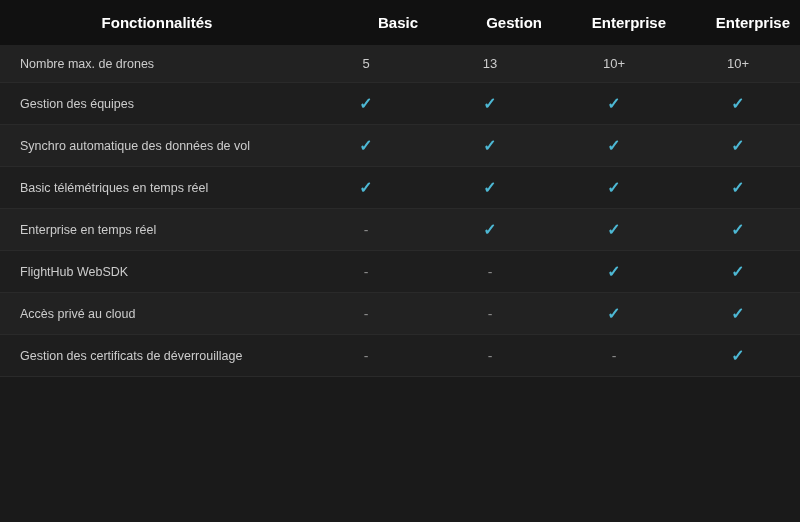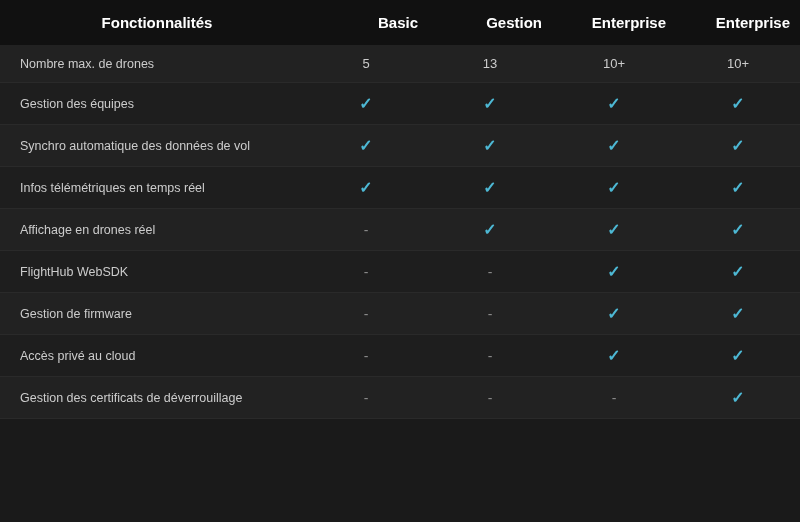--- a/index.html
+++ b/index.html
@@ -100,42 +100,35 @@
           <td><span class="check">✓</span></td>
         </tr>
         <tr>
           <td>Synchro automatique des données de vol</td>
           <td><span class="check">✓</span></td>
           <td><span class="check">✓</span></td>
           <td><span class="check">✓</span></td>
           <td><span class="check">✓</span></td>
         </tr>
         <tr>
-          <td>Infos télémétriques en temps réel</td>
+          <td>Basic télémétriques en temps réel</td>
           <td><span class="check">✓</span></td>
           <td><span class="check">✓</span></td>
           <td><span class="check">✓</span></td>
           <td><span class="check">✓</span></td>
         </tr>
         <tr>
-          <td>Affichage en drones réel</td>
+          <td>Enterprise en temps réel</td>
           <td><span class="dash">-</span></td>
           <td><span class="check">✓</span></td>
           <td><span class="check">✓</span></td>
           <td><span class="check">✓</span></td>
         </tr>
         <tr>
           <td>FlightHub WebSDK</td>
-          <td><span class="dash">-</span></td>
-          <td><span class="dash">-</span></td>
-          <td><span class="check">✓</span></td>
-          <td><span class="check">✓</span></td>
-        </tr>
-        <tr>
-          <td>Gestion de firmware</td>
           <td><span class="dash">-</span></td>
           <td><span class="dash">-</span></td>
           <td><span class="check">✓</span></td>
           <td><span class="check">✓</span></td>
         </tr>
         <tr>
           <td>Accès privé au cloud</td>
           <td><span class="dash">-</span></td>
           <td><span class="dash">-</span></td>
           <td><span class="check">✓</span></td>

